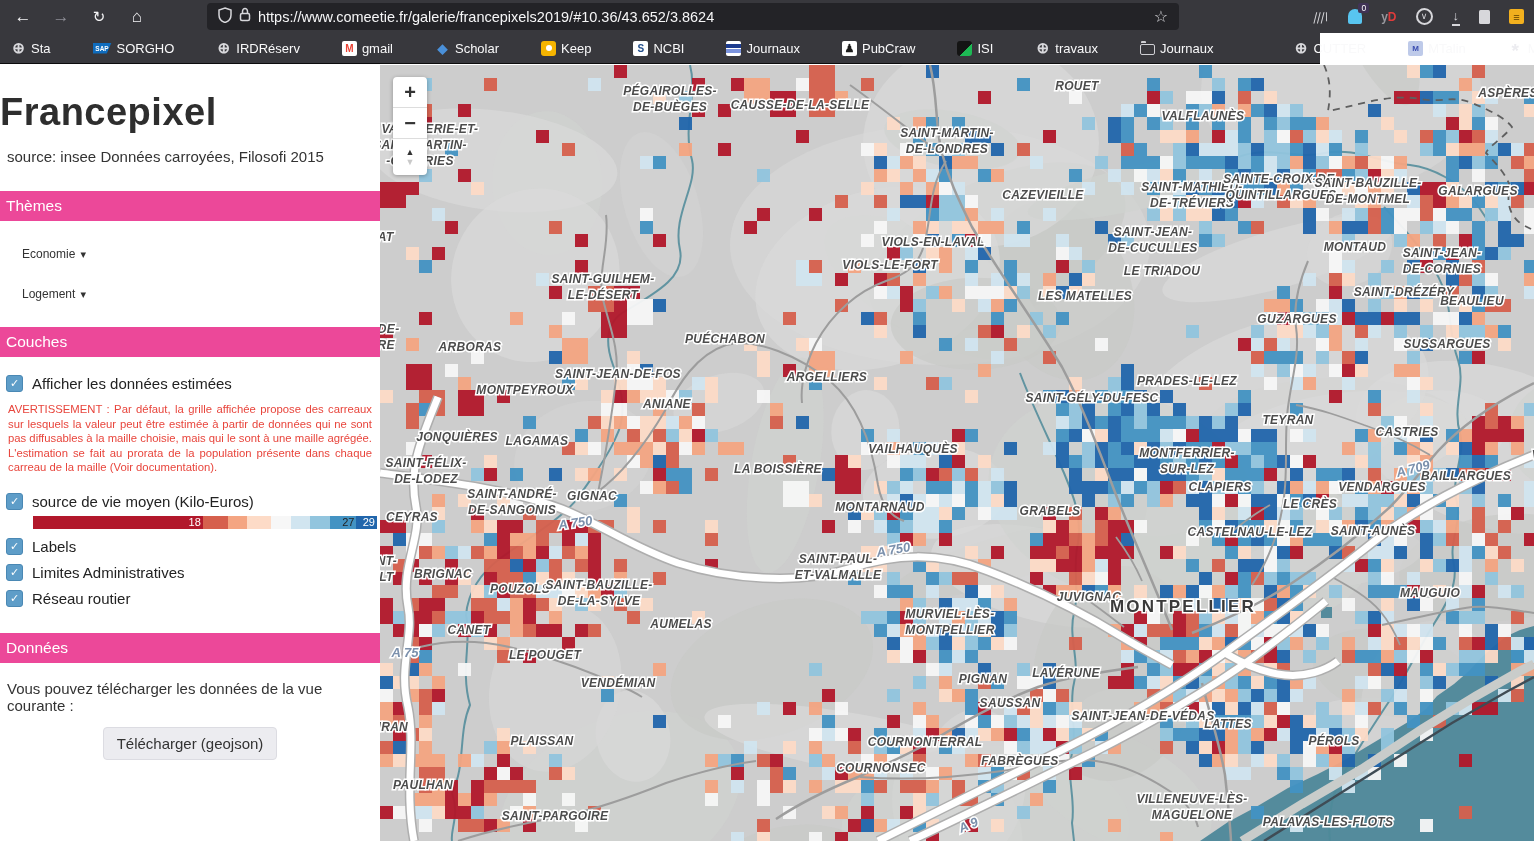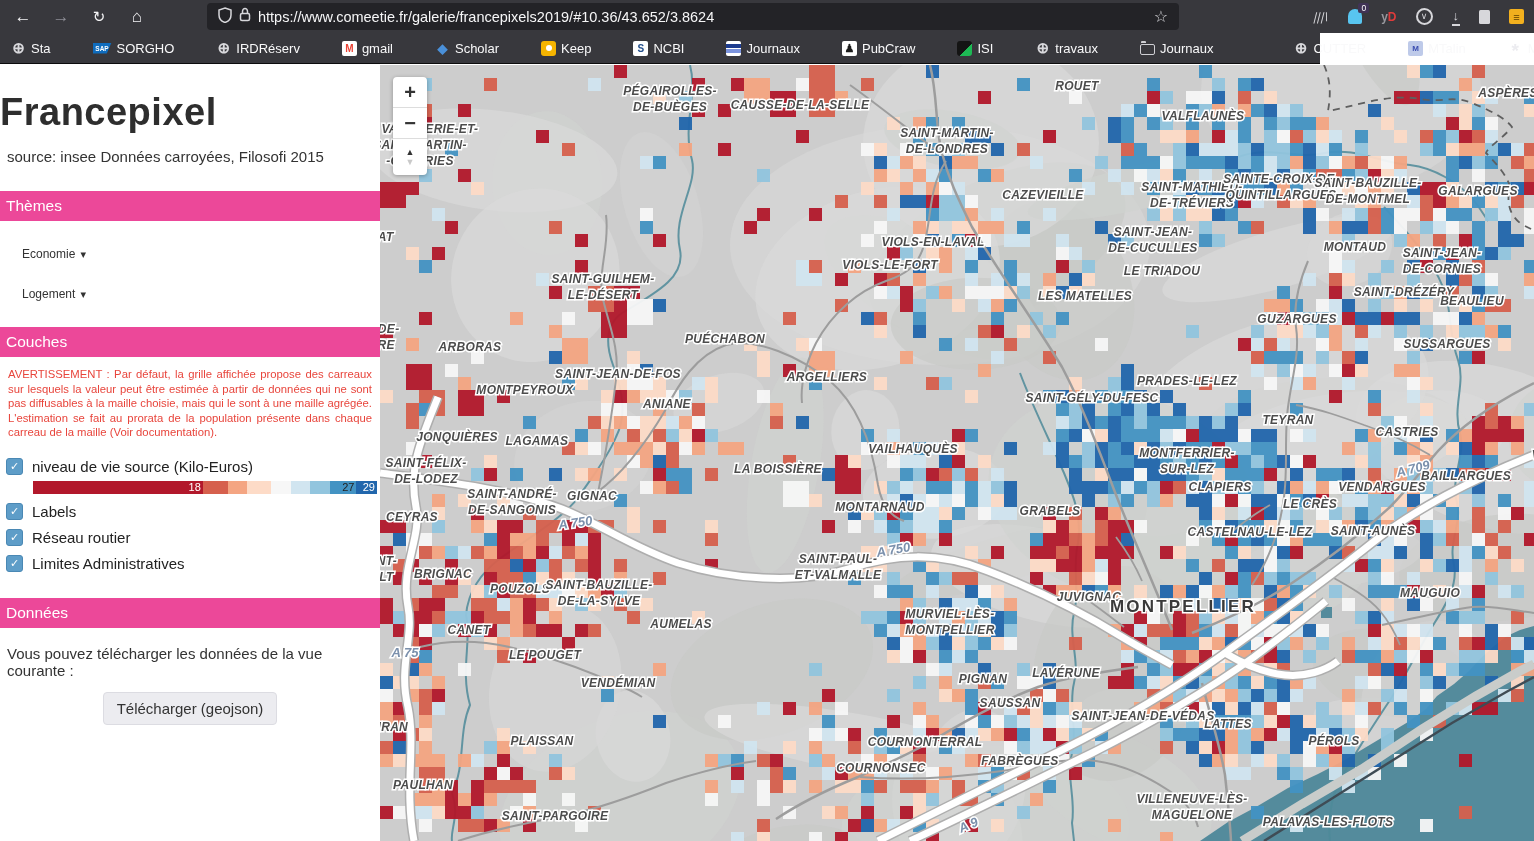--- a/index.html
+++ b/index.html
@@ -211,24 +211,28 @@
 
   <div class="sidebar">
     <h1 class="sb-title" style="margin:0;padding-top:26px;">Francepixel</h1>
     <div class="sb-source">source: insee Données carroyées, Filosofi 2015</div>
     <div class="sec-header">Thèmes</div>
     <div class="theme-list" id="theme-list">
         <div class="theme-item">Economie</div>
         <div class="theme-item">Logement</div>
       </div>
     <div class="sec-header">Couches</div>
+    <label class="cbrow">
+        <span class="cb"></span>
+        <span>Afficher les données estimées</span>
+      </label>
     <p class="warning">AVERTISSEMENT : Par défaut, la grille affichée propose des carreaux sur lesquels la valeur peut être estimée à partir de données qui ne sont pas diffusables à la maille choisie, mais qui le sont à une maille agrégée. L'estimation se fait au prorata de la population présente dans chaque carreau de la maille (Voir documentation).</p>
     <label class="cbrow">
         <span class="cb"></span>
-        <span>niveau de vie source (Kilo-Euros)</span>
+        <span>source de vie moyen (Kilo-Euros)</span>
       </label>
     <div class="legend" id="legend">
         <div class="seg" style="width: 49.4%; background: rgb(178, 24, 43);">
           <span style="color: rgb(255, 255, 255);">18</span>
         </div>
         <div class="seg" style="width: 7.3%; background: rgb(214, 96, 77);"></div>
         <div class="seg" style="width: 5.5%; background: rgb(244, 165, 130);"></div>
         <div class="seg" style="width: 7%; background: rgb(253, 219, 199);"></div>
         <div class="seg" style="width: 5.8%; background: rgb(247, 247, 247);"></div>
         <div class="seg" style="width: 5.5%; background: rgb(209, 229, 240);"></div>
@@ -239,25 +243,25 @@
         <div class="seg" style="width: 6%; background: rgb(33, 102, 172);">
           <span style="color: rgb(255, 255, 255);">29</span>
         </div>
       </div>
     <label class="cbrow tight">
         <span class="cb"></span>
         <span>Labels</span>
       </label>
     <label class="cbrow tight">
         <span class="cb"></span>
-        <span>Réseau routier</span>
+        <span>Limites Administratives</span>
       </label>
     <label class="cbrow tight">
         <span class="cb"></span>
-        <span>Limites Administratives</span>
+        <span>Réseau routier</span>
       </label>
     <div class="sec-header">Données</div>
     <div class="dl-text">Vous pouvez télécharger les données de la vue courante :</div>
     <button class="dl-btn">Télécharger (geojson)</button>
   </div>
 
   <div class="map">
     <svg id="mapsvg" width="1154" height="776" viewBox="0 0 1154 776">
         <rect x="0" y="0" width="1154" height="776" fill="#cdcdcd"></rect>
         <g>

